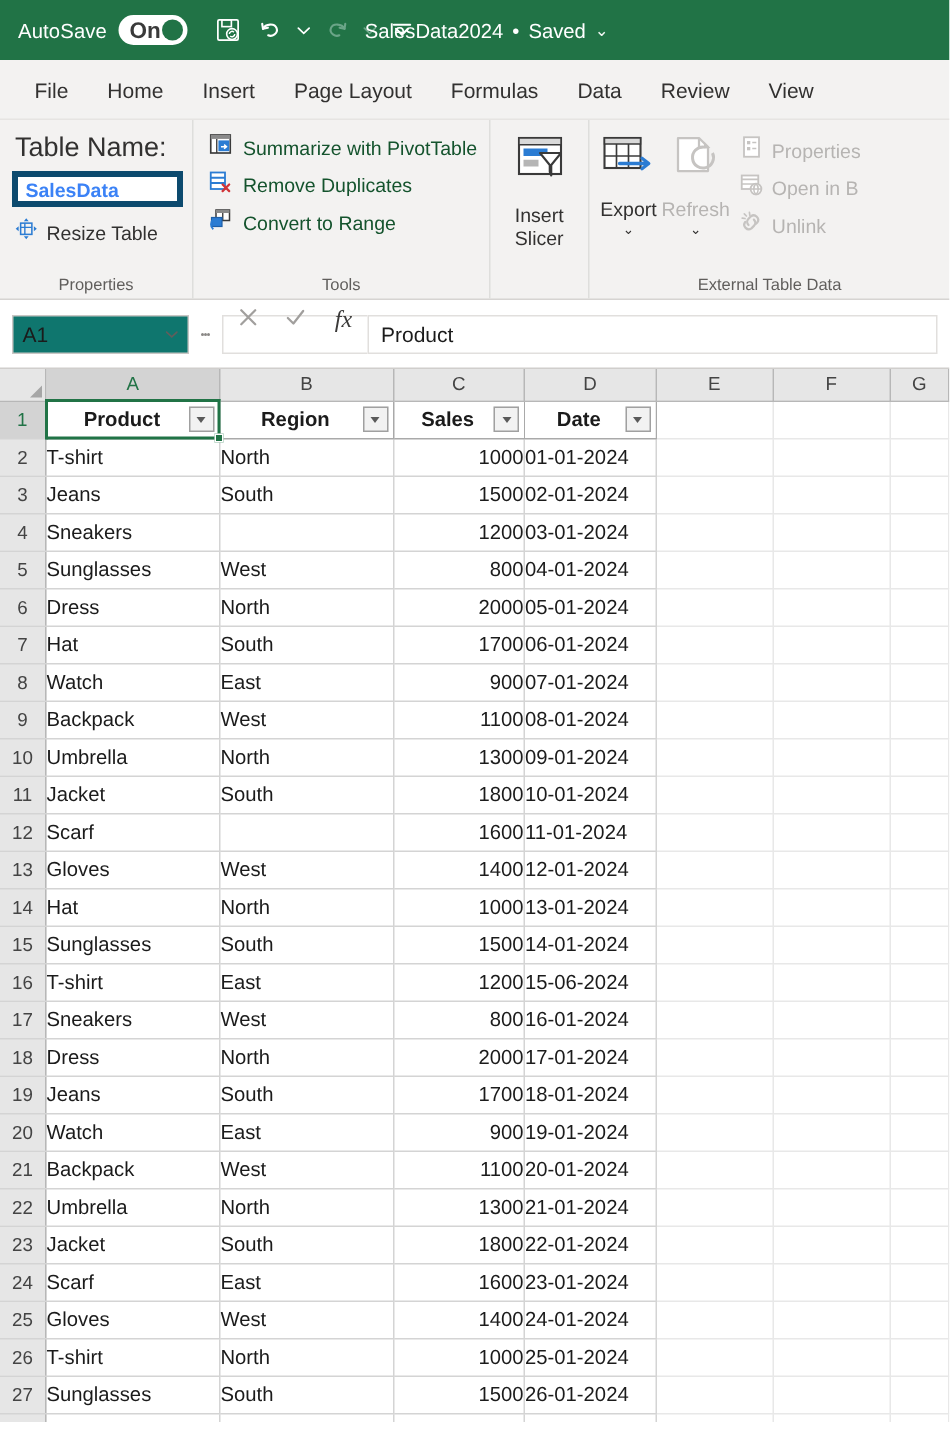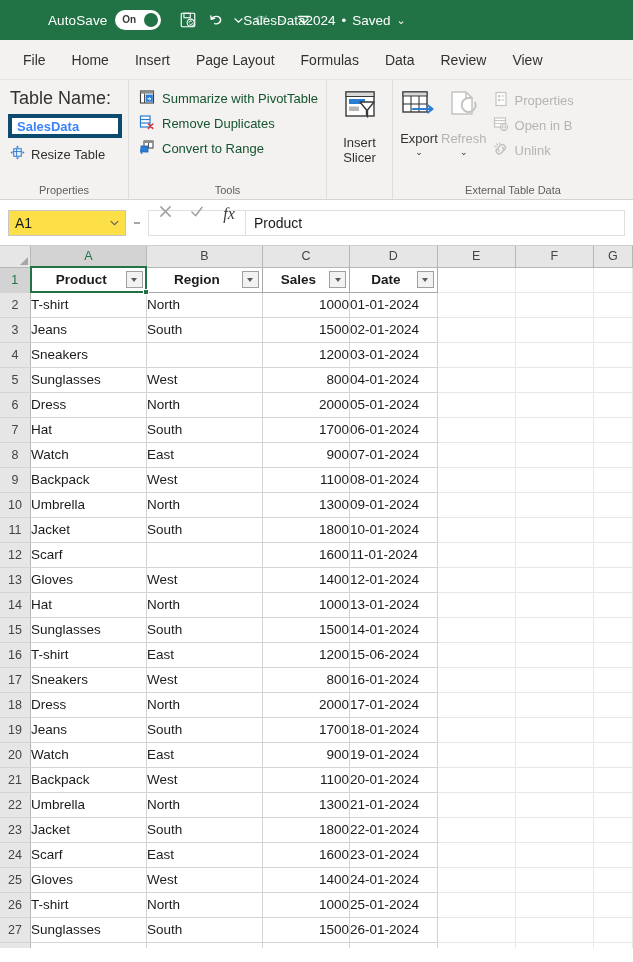--- a/index.html
+++ b/index.html
@@ -18,34 +18,33 @@
     align-items: center;
     padding: 0 12px;
     color: #ffffff;
     position: relative;
   }
   .autosave-label {
     font-size: 13.5px;
     color: #ffffff;
     margin-right: 8px;
     letter-spacing: .1px;
-    margin-left: 36px;
   }
   .autosave-toggle {
     width: 46px; height: 20px;
     background: #ffffff;
     border-radius: 10px;
     display: flex;
     align-items: center;
     justify-content: space-between;
     padding: 0 3px 0 7px;
     cursor: pointer;
   }
   .autosave-toggle .on-text {
-    font-size: 10px;
+    font-size: 15px;
     color: #3a3a3a;
     font-weight: 600;
     line-height: 1;
   }
   .autosave-toggle .knob {
     width: 14px; height: 14px;
     border-radius: 50%;
     background: #217346;
   }
   .qat { display: flex; align-items: center; margin-left: 14px; gap: 2px; }
@@ -170,21 +169,21 @@
     height: 46px;
     background: #ffffff;
     display: flex;
     align-items: center;
     padding: 0 8px;
     border-bottom: 1px solid #d0cecc;
   }
   .namebox {
     width: 118px; height: 26px;
     border: 1px solid #c8c6c4;
-    background: #fde047;
+    background: #0f766e;
     display: flex; align-items: center;
     justify-content: space-between;
     padding: 0 6px;
     font-size: 14px; color: #1b1b1b;
     cursor: pointer;
   }
   .namebox .nb-caret { font-size: 9px; color: #605e5c; }
   .fb-dots {
     width: 22px; height: 26px;
     display: flex; align-items: center; justify-content: center;

